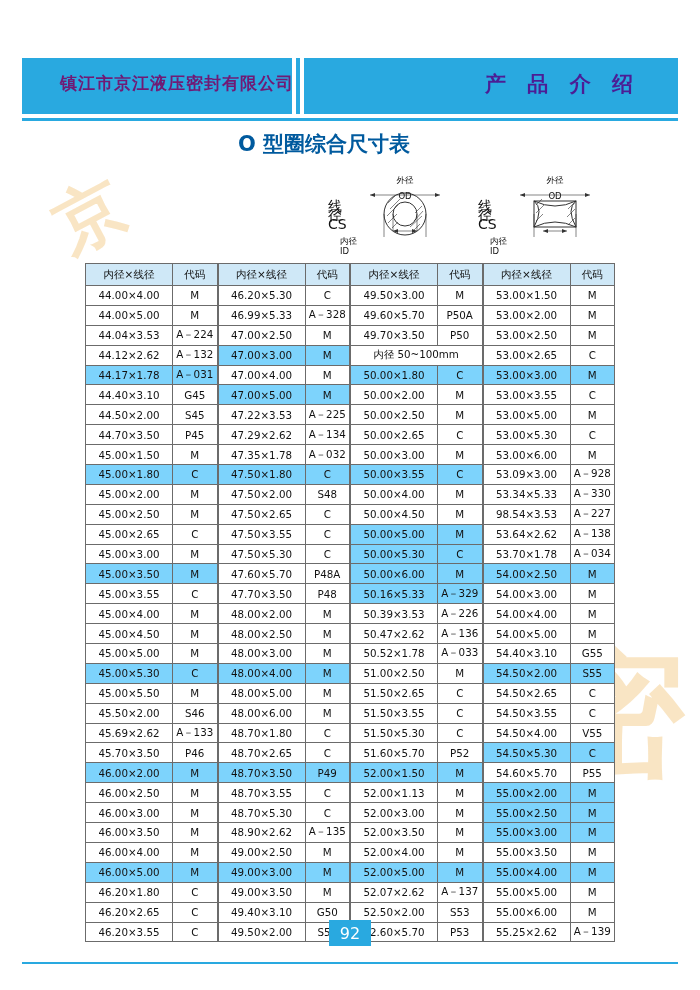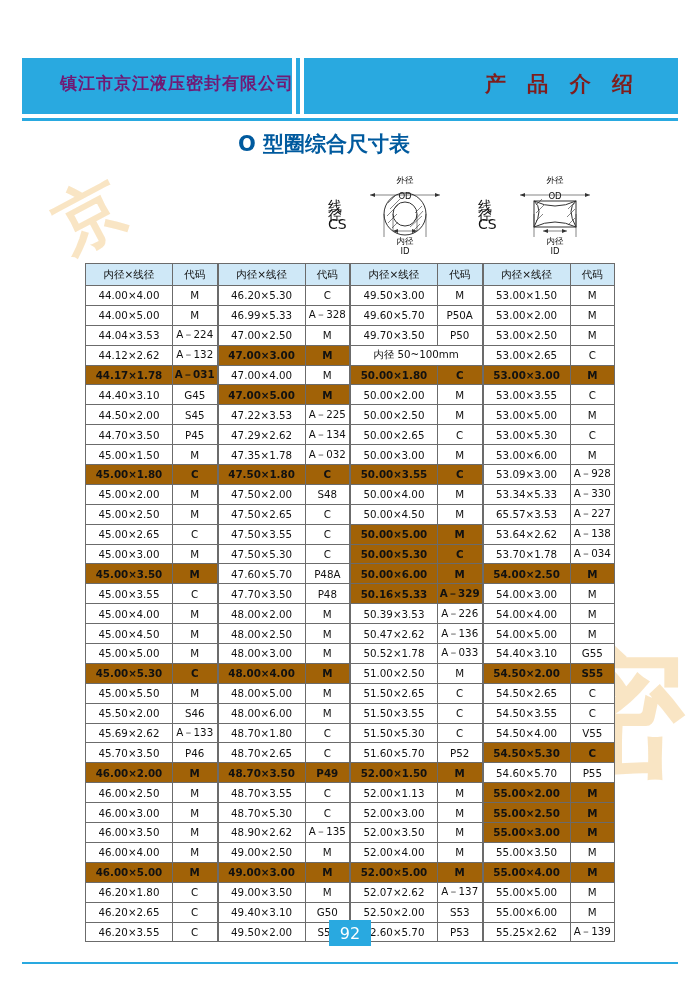--- a/index.html
+++ b/index.html
@@ -19,21 +19,21 @@
     position:absolute;left:22px;top:58px;width:656px;height:56px;
     background:#29a9e0;
   }
   .header-left{
     position:absolute;left:38px;top:14px;
     font-size:17px;font-weight:bold;color:#701a75;letter-spacing:1px;
     font-family:"DejaVu Sans",sans-serif;
   }
   .header-right{
     position:absolute;right:38px;top:12px;
-    font-size:21px;font-weight:bold;color:#7f1d1d;letter-spacing:7px;
+    font-size:21px;font-weight:bold;color:#4c1d95;letter-spacing:7px;
     font-family:"DejaVu Sans",sans-serif;
     margin-left:28px;
   }
   .hdr-bar{
     position:absolute;background:#ffffff;width:4px;height:56px;top:0;
   }
   .hdr-bar.b1{left:270px;}
   .hdr-bar.b2{left:278px;}
   .hdr-underline{
     position:absolute;left:22px;top:118px;width:656px;height:3px;background:#29a9e0;
@@ -57,21 +57,21 @@
   }
   .dg{position:absolute;top:0;}
   .dg.d1{left:10px;}
   .dg.d2{left:160px;}
   .dg .lbl-top{
     position:absolute;top:0;left:0;width:130px;text-align:center;
     font-size:8.5px;color:#111;line-height:16px;
     font-family:"DejaVu Sans",sans-serif;
   }
   .dg .lbl-bot{
-    position:absolute;top:64px;left:0;width:130px;text-align:center;
+    position:absolute;top:64px;left:0;width:130px;text-align:left;
     font-size:8.5px;color:#111;line-height:10px;
     font-family:"DejaVu Sans",sans-serif;
   }
   .dg .side{
     position:absolute;right:-12px;top:30px;
     font-size:14px;color:#111;line-height:9px;width:24px;
     font-family:"DejaVu Sans",sans-serif;
   }
   
   .wm{
@@ -100,21 +100,21 @@
     font-family:"DejaVu Sans",sans-serif;
     padding:0;
     background:#ffffff;
     white-space:nowrap;
   }
   .blk th{
     background:#cfe8f7;font-weight:normal;height:21px;font-size:10.5px;
   }
   .col-a{width:88px;}
   .col-b{width:44px;}
-  tr.hl td{background:#a16207;font-weight:bold;}
+  tr.hl td{background:#7dd3fc;}
   
   .pgnum{
     position:absolute;left:329px;top:920px;width:42px;height:26px;
     background:#29a9e0;color:#ffffff;font-size:16px;
     display:flex;align-items:center;justify-content:center;
     font-family:"DejaVu Sans",sans-serif;
   }
   .footline{
     position:absolute;left:22px;top:962px;width:656px;height:2px;background:#29a9e0;
   }
@@ -684,21 +684,21 @@
             </tr>
             <tr>
               <td class="col-a">53.09×3.00</td>
               <td class="col-b">A－928</td>
             </tr>
             <tr>
               <td class="col-a">53.34×5.33</td>
               <td class="col-b">A－330</td>
             </tr>
             <tr>
-              <td class="col-a">65.57×3.53</td>
+              <td class="col-a">98.54×3.53</td>
               <td class="col-b">A－227</td>
             </tr>
             <tr>
               <td class="col-a">53.64×2.62</td>
               <td class="col-b">A－138</td>
             </tr>
             <tr>
               <td class="col-a">53.70×1.78</td>
               <td class="col-b">A－034</td>
             </tr>

